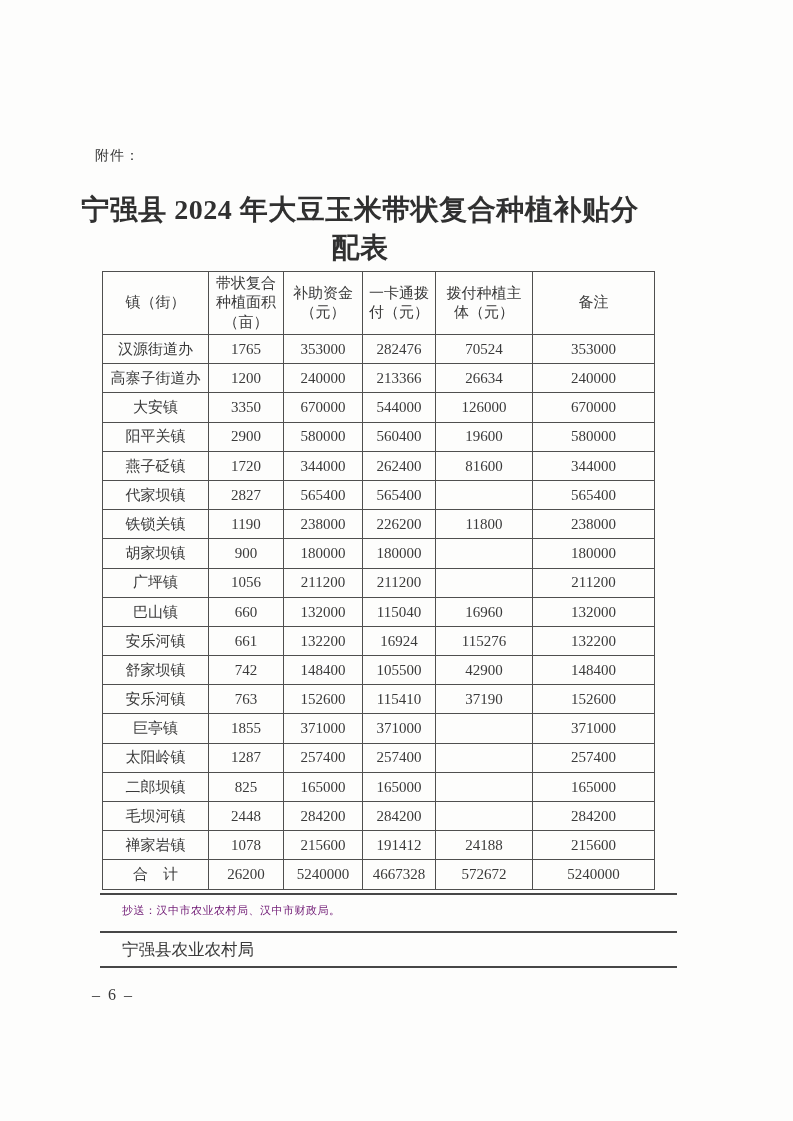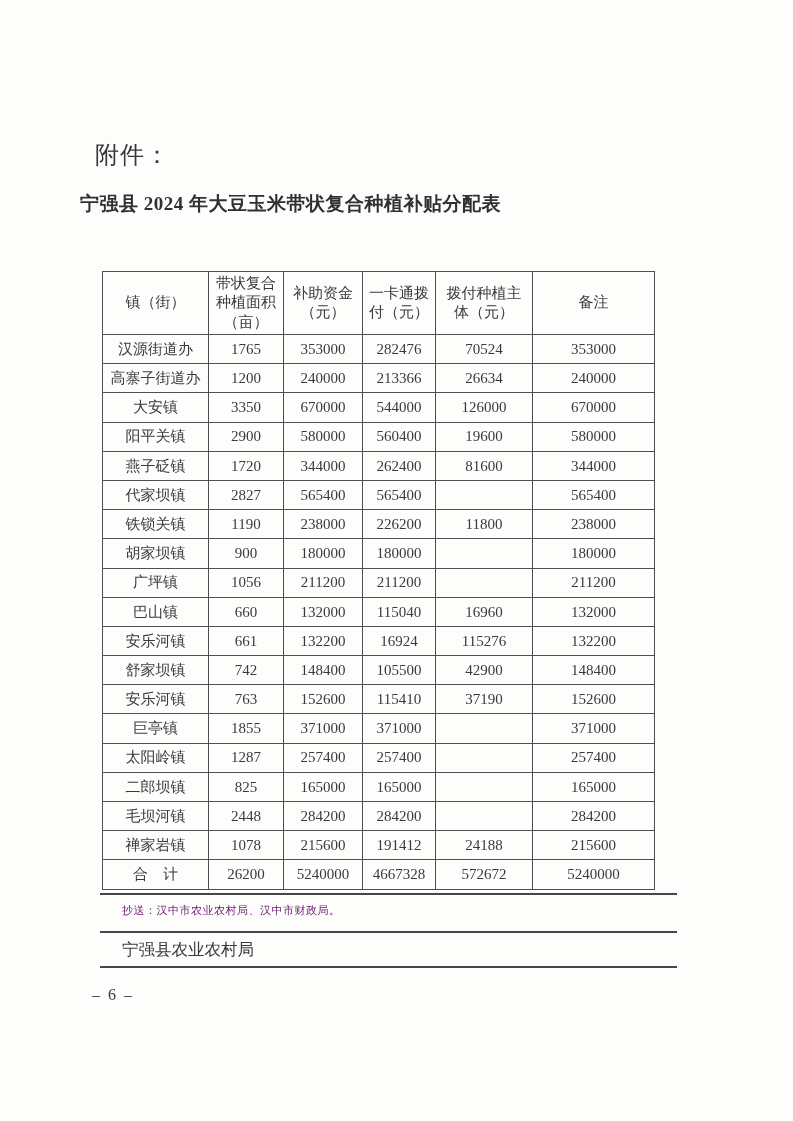--- a/index.html
+++ b/index.html
@@ -5,26 +5,26 @@
   html,body{margin:0;padding:0;background:#ffffff;}
   .page{
     position:relative;
     width:793px;height:1121px;
     background:#fdfdfc;
     font-family:"Liberation Serif","DejaVu Serif",serif;
     color:#363636;
     overflow:hidden;
   }
   .attachment-label{
-    position:absolute;left:95px;top:139px;
-    font-size:24px;letter-spacing:1px;
+    position:absolute;left:95px;top:147px;
+    font-size:14px;letter-spacing:1px;
   }
   .doc-title{
     position:absolute;left:80px;top:191px;width:560px;
-    text-align:left;font-size:19px;font-weight:700;
+    text-align:center;font-size:28px;font-weight:700;
     letter-spacing:0.5px;color:#303030;
   }
   table.subsidy{
     position:absolute;left:102px;top:271px;
     border-collapse:collapse;table-layout:fixed;
     width:552px;
   }
   table.subsidy th, table.subsidy td{
     border:1px solid #4f4f4f;
     text-align:center;vertical-align:middle;

